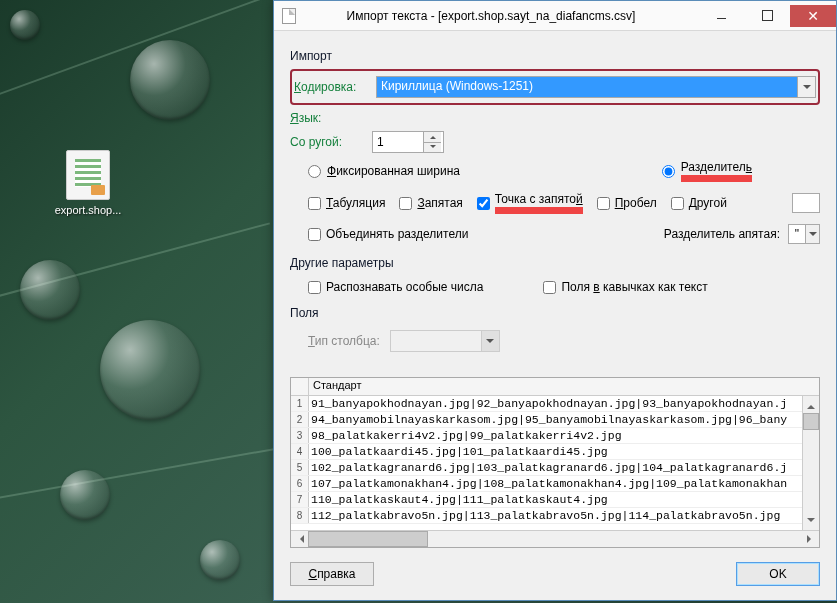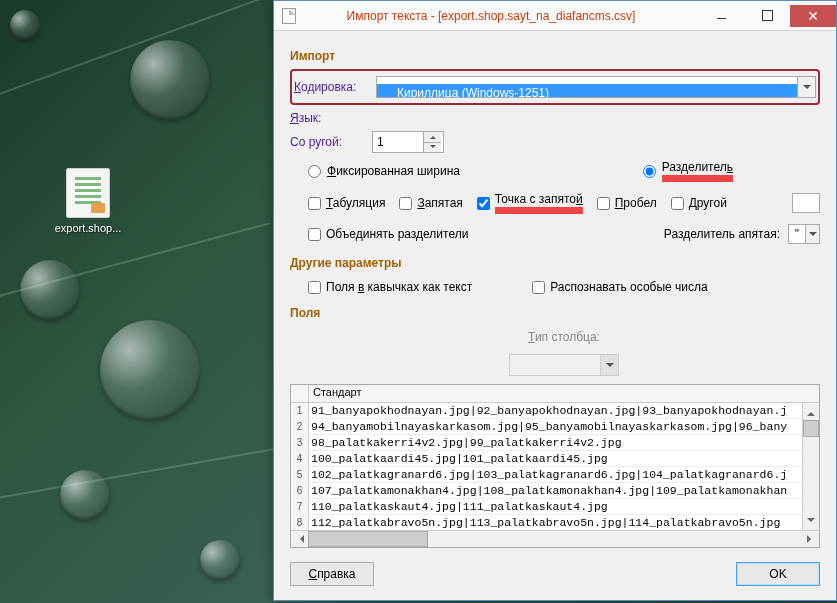--- a/index.html
+++ b/index.html
@@ -23,21 +23,21 @@
 .d3 { width: 100px; height: 100px; top: 320px; left: 100px; }
 .d4 { width: 50px; height: 50px; top: 470px; left: 60px; }
 .d5 { width: 40px; height: 40px; top: 540px; left: 200px; }
 .d6 { width: 30px; height: 30px; top: 10px; left: 10px; }
 .leaf-line { position: absolute; height: 2px; background: rgba(180,220,190,0.25); transform-origin: left; }
 .l1 { width: 300px; top: 100px; left: -20px; transform: rotate(-20deg); }
 .l2 { width: 300px; top: 300px; left: -20px; transform: rotate(-15deg); }
 .l3 { width: 300px; top: 500px; left: -20px; transform: rotate(-10deg); }
 
 .desktop-icon {
-  position: absolute; top: 168px; left: 50px;
+  position: absolute; top: 150px; left: 50px;
   width: 76px; text-align: center; color: white;
   text-shadow: 1px 1px 2px rgba(0,0,0,0.8);
   font-size: 11px;
 }
 .desktop-icon .icon-img {
   width: 44px; height: 50px; margin: 0 auto 4px;
   background: #f5f5f5; border: 1px solid #ccc; border-radius: 2px;
   display: flex; align-items: center; justify-content: center;
   position: relative;
 }
@@ -58,77 +58,77 @@
   box-shadow: 0 0 10px rgba(0,0,0,0.4);
   display: flex; flex-direction: column;
 }
 .titlebar {
   height: 30px; background: #fafafa;
   display: flex; align-items: center;
   border-bottom: 1px solid #d8d8d8;
 }
 .titlebar-icon { width: 14px; height: 16px; margin: 0 8px; background: #fff; border: 1px solid #999; position: relative; }
 .titlebar-icon::after { content: ""; position: absolute; top: 0; right: 0; border-width: 3px; border-style: solid; border-color: #f0f0f0 #f0f0f0 #bbb #bbb; }
-.titlebar-text { flex: 1; text-align: center; color: #c2410c; font-size: 12px; padding-right: 20px; }
+.titlebar-text { flex: 1; text-align: center; color: #000000; font-size: 12px; padding-right: 20px; }
 .win-controls { display: flex; }
 .win-btn { width: 46px; height: 22px; display: flex; align-items: center; justify-content: center; font-family: sans-serif; font-size: 13px; }
 .win-btn.min::before { content: ""; width: 9px; height: 1px; background: #333; margin-top: 5px;}
 .win-btn.max::before { content: ""; width: 9px; height: 9px; border: 1px solid #333; }
 .win-btn.close { background: #c75050; color: #fff; font-weight: normal; font-size: 14px; }
 .win-btn.close::before { content: "✕"; }
 
 .content { padding: 10px 16px 14px 16px; flex: 1; display: flex; flex-direction: column; overflow: hidden; }
 
-.section-label { font-weight: bold; margin: 8px 0 6px 0; color: #a16207; }
+.section-label { font-weight: normal; margin: 8px 0 6px 0; color: #0f172a; }
 
 .form-row { display: flex; align-items: center; margin: 3px 0; }
-.form-row .lbl { width: 82px; color: #4c1d95; }
+.form-row .lbl { width: 82px; color: #15803d; }
 .form-row .lbl .ul { text-decoration: underline; }
 
 .highlight-frame { border: 2px solid #9b2a3d; border-radius: 4px; padding: 2px; margin: 0 0 3px 0; }
 .highlight-underline { border-bottom: 7px solid #ef4444; padding-bottom: 1px; }
 
 .combo { flex: 1; display: flex; height: 22px; border: 1px solid #a9a9a9; background: #fff; }
 .combo.sel .combo-text { background: #3399ff; color: #fff; }
-.combo-text { flex: 1; padding: 2px 20px; overflow: hidden; white-space: nowrap; margin-top: 7px; }
+.combo-text { flex: 1; padding: 2px 4px; overflow: hidden; white-space: nowrap; }
 .combo-btn { width: 18px; border-left: 1px solid #a9a9a9; background: #f0f0f0; display: flex; align-items: center; justify-content: center; }
 .combo-btn::before { content: ""; border: 4px solid transparent; border-top-color: #555; margin-top: 3px; }
 
 .spin { width: 72px; height: 22px; border: 1px solid #a9a9a9; display: flex; background: #fff; }
 .spin input { border: none; width: 50px; padding: 0 4px; font-size: 12px; outline: none; }
 .spin-btns { width: 18px; display: flex; flex-direction: column; border-left: 1px solid #a9a9a9; }
 .spin-btns div { flex: 1; background: #f0f0f0; display: flex; align-items: center; justify-content: center; }
 .spin-btns div:first-child { border-bottom: 1px solid #a9a9a9; }
 .spin-btns div::before { content: ""; border: 3px solid transparent; }
 .spin-btns div:first-child::before { border-bottom-color: #555; margin-bottom: 2px; }
 .spin-btns div:last-child::before { border-top-color: #555; margin-top: 2px; }
 
-.radio-row { display: flex; gap: 47px; margin: 4px 0 8px 18px; align-items: center; }
+.radio-row { display: flex; gap: 28px; margin: 4px 0 8px 18px; align-items: center; }
 .radio { display: flex; align-items: center; gap: 6px; }
 .radio input { width: 13px; height: 13px; }
 
 .check-row { display: flex; flex-wrap: wrap; gap: 10px 14px; margin: 2px 0 6px 18px; align-items: center; }
 .check { display: flex; align-items: center; gap: 5px; white-space: nowrap; }
 .check input { width: 13px; height: 13px; }
 .char-box { width: 28px; height: 20px; border: 1px solid #a9a9a9; background: #fff; }
 
 .sep-text-row { display: flex; align-items: center; margin: 4px 0 4px 18px; gap: 8px; justify-content: space-between; }
 .sep-text-row .spacer { flex: 1; }
 .mini-combo { width: 32px; height: 20px; border: 1px solid #a9a9a9; background: #fff; display: flex; }
 .mini-combo span { flex: 1; text-align: center; line-height: 18px; }
 .mini-combo .combo-btn { width: 14px; }
 
 .other-params { display: flex; gap: 60px; margin: 4px 0 4px 18px; }
 
-.col-type-row { display: flex; align-items: center; gap: 10px; margin: 4px 0 6px 18px; flex-direction: column; }
+.col-type-row { display: flex; align-items: center; gap: 10px; margin: 4px 0 6px 18px; }
 .col-type-row .lbl { color: #888; }
 .disabled-combo { width: 110px; height: 22px; border: 1px solid #ccc; background: #f0f0f0; display: flex; }
 .disabled-combo .combo-btn { background: #e0e0e0; border-left-color: #ccc; }
 
-.preview-wrap { flex: 1; border: 1px solid #a9a9a9; background: #fff; margin-top: 2px; overflow: hidden; position: relative; display: flex; flex-direction: column; }
+.preview-wrap { flex: 1; border: 1px solid #a9a9a9; background: #fff; margin-top: 19px; overflow: hidden; position: relative; display: flex; flex-direction: column; }
 .preview-header { background: #f5f5f5; border-bottom: 1px solid #ccc; height: 18px; display: flex; }
 .preview-header .rowhead { width: 18px; border-right: 1px solid #ccc; }
 .preview-header .colhead { flex: 1; padding: 1px 4px; font-size: 11px; }
 .preview-body { flex: 1; overflow: hidden; font-family: "Courier New", monospace; font-size: 11.5px; }
 .preview-row { display: flex; height: 16px; border-bottom: 1px solid #eee; }
 .preview-row .rn { width: 18px; text-align: center; background: #f5f5f5; border-right: 1px solid #ccc; color: #555; font-family: "Segoe UI", sans-serif; font-size: 10px; line-height: 16px; flex-shrink: 0; }
 .preview-row .cell { flex: 1; padding: 0 2px; white-space: nowrap; overflow: hidden; line-height: 16px; }
 
 .scroll-h { height: 17px; background: #f0f0f0; border-top: 1px solid #ccc; display: flex; }
 .scroll-h .thumb { width: 120px; height: 100%; background: #cdcdcd; border: 1px solid #aaa; }
@@ -259,25 +259,25 @@
       <div class="mini-combo">
         <span>"</span>
         <div class="combo-btn"></div>
       </div>
     </div>
 
     <div class="section-label">Другие параметры</div>
     <div class="other-params">
       <label class="check">
           <input type="checkbox" style="">
+          <span>Распознавать особые числа</span>
+        </label>
+      <label class="check">
+          <input type="checkbox" style="">
           <span>Поля <span class="ul">в</span> кавычках как текст</span>
-        </label>
-      <label class="check">
-          <input type="checkbox" style="">
-          <span>Распознавать особые числа</span>
         </label>
     </div>
 
     <div class="section-label">Поля</div>
     <div class="col-type-row">
       <span class="lbl"><span class="ul">Т</span>ип столбца:</span>
       <div class="disabled-combo">
         <div style="flex:1"></div>
         <div class="combo-btn"></div>
       </div>

